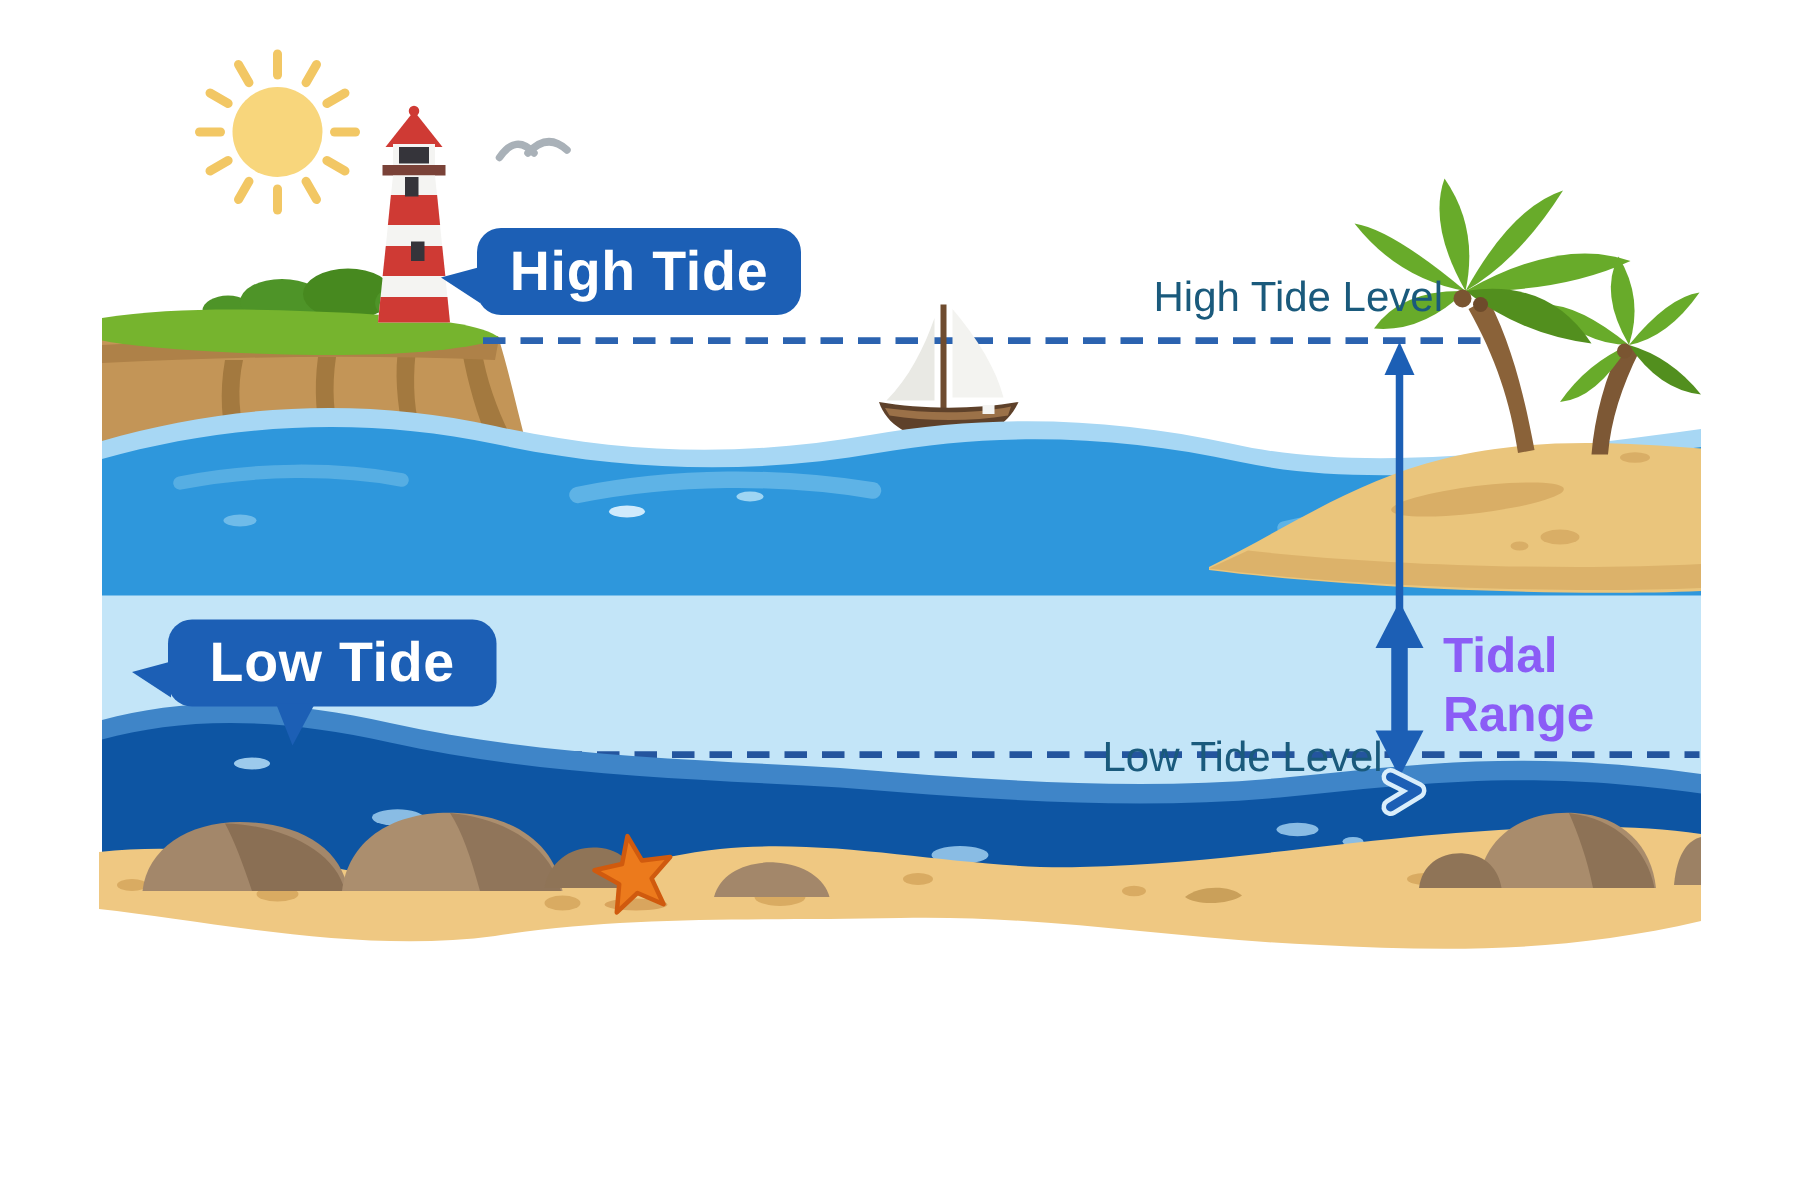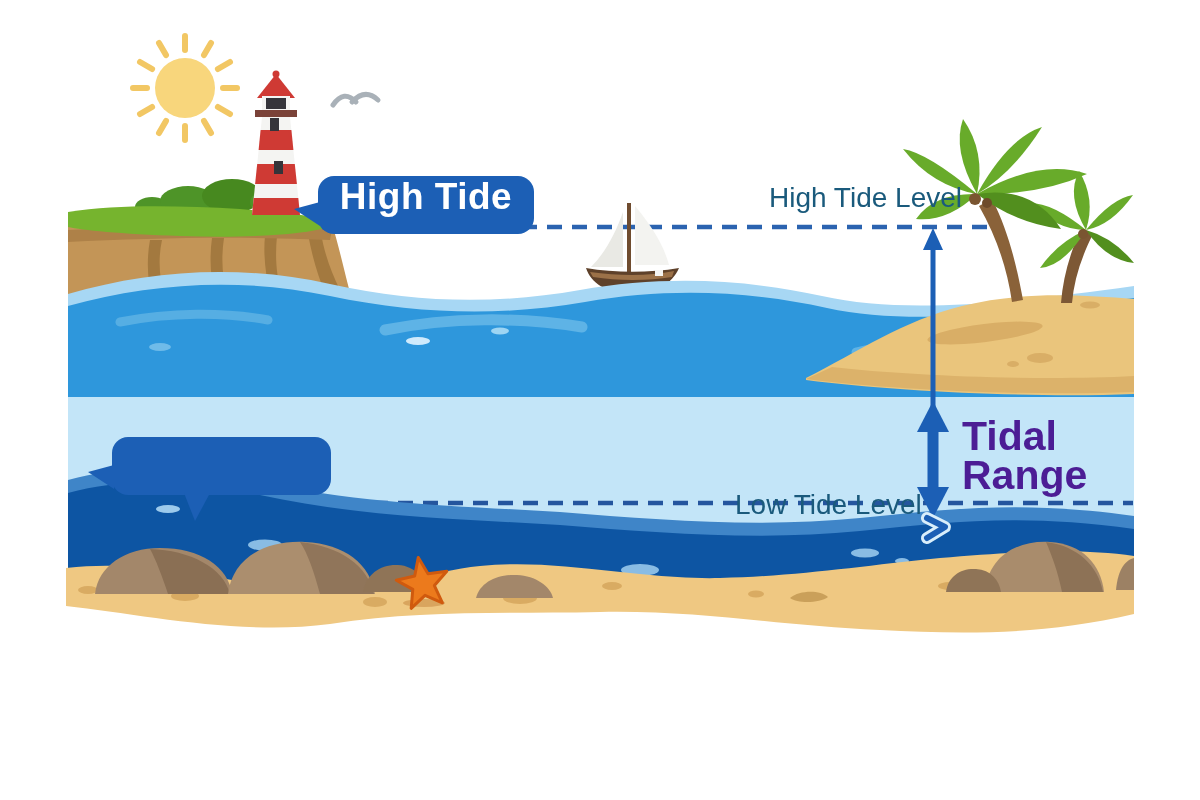--- a/index.html
+++ b/index.html
@@ -2,41 +2,41 @@
 <html><head>
 <meta charset="utf-8">
 <style>
   html,body{margin:0;padding:0;background:#ffffff;}
   .stage{position:relative;width:1200px;height:800px;background:#ffffff;overflow:hidden;
          font-family:"Liberation Sans","DejaVu Sans",sans-serif;}
   .stage svg{position:absolute;left:0;top:0;}
 
   
   .bubble{position:absolute;background:#1c5fb5;border-radius:16px;display:flex;
-          justify-content:center;color:#ffffff;font-weight:bold;
-          font-size:37px;letter-spacing:.5px;z-index:5;margin-top:24px;}
+          align-items:center;justify-content:center;color:#ffffff;font-weight:bold;
+          font-size:37px;letter-spacing:.5px;z-index:5;}
   .bubble .tail-left{position:absolute;left:-24px;width:0;height:0;
           border-right:26px solid #1c5fb5;border-top:7px solid transparent;
           border-bottom:17px solid transparent;}
   .bubble-high{left:318px;top:152px;width:216px;height:58px;}
   .bubble-high .tail-left{top:26px;}
   .bubble-low{left:112px;top:413px;width:219px;height:58px;}
   .bubble-low .tail-left{top:28px;}
   .bubble-low .tail-bottom{position:absolute;left:72px;bottom:-26px;width:0;height:0;
           border-top:28px solid #1c5fb5;border-left:11px solid transparent;
           border-right:15px solid transparent;}
 
   
   .level-label{position:absolute;color:#1a5a7c;font-size:28px;white-space:nowrap;z-index:5;}
   .level-high{left:733px;top:182px;margin-left:36px;}
   .level-low{left:735px;top:461px;margin-top:28px;}
 
   
-  .range-label{position:absolute;left:962px;top:417px;width:120px;color:#4c1d95;
-          font-size:41px;font-weight:bold;line-height:39px;z-index:5;}
+  .range-label{position:absolute;left:962px;top:417px;width:120px;color:#8b5cf6;
+          font-size:33px;font-weight:bold;line-height:39px;z-index:5;}
 </style>
 </head>
 <body>
 
 <div class="stage">
 
 <svg width="1200" height="800" viewBox="0 0 1200 800">
 
   <g>
     <g stroke="#f2c764" stroke-width="6" stroke-linecap="round">
@@ -202,20 +202,21 @@
     <path d="M927,518 L945,527 L927,538" stroke="#1c5fb5" stroke-width="6"></path>
   </g>
 </svg>
 
   <div class="bubble bubble-high">
     <span>High Tide</span>
     <span class="tail-left"></span>
   </div>
 
   <div class="bubble bubble-low">
+    <span>Low Tide</span>
     <span class="tail-left"></span>
     <span class="tail-bottom"></span>
   </div>
 
   <div class="level-label level-high">High Tide Level</div>
   <div class="level-label level-low">Low Tide Level</div>
 
   <div class="range-label">Tidal Range</div>
 
 </div>

